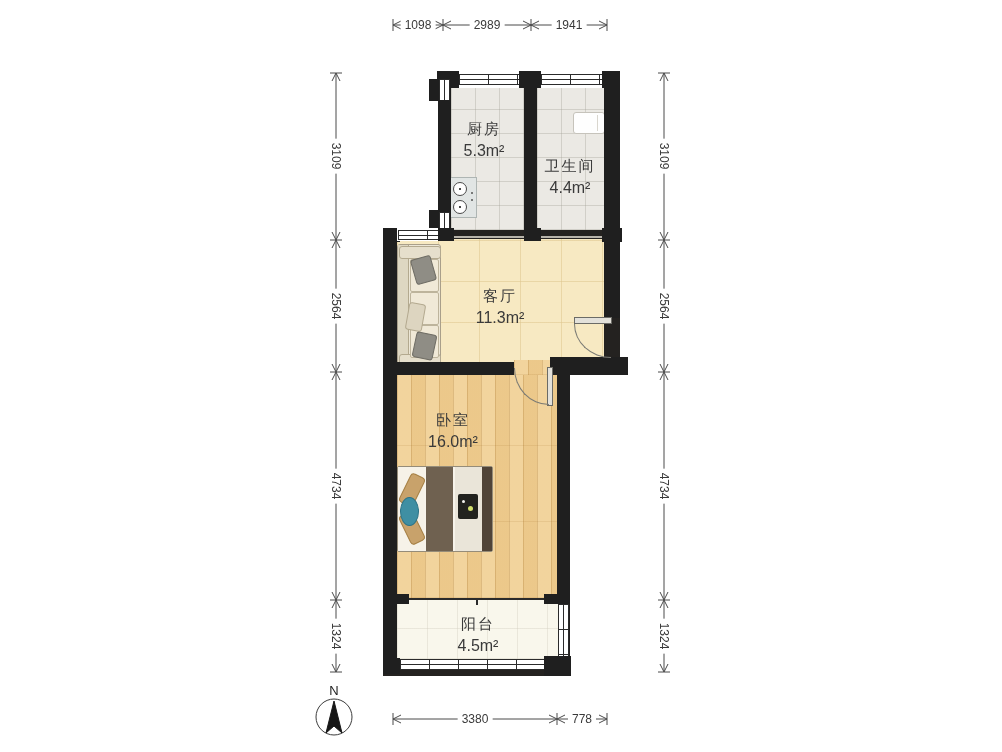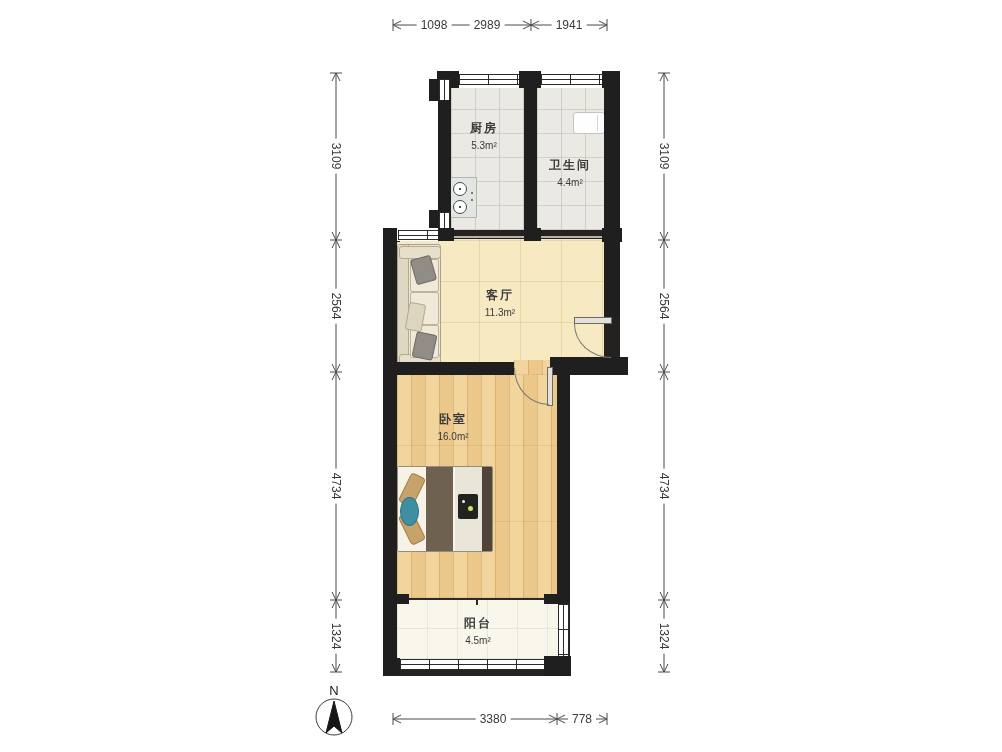--- a/index.html
+++ b/index.html
@@ -27,22 +27,22 @@
     background-size:100% 100%,100% 1px;background-position:0 0,0 center;background-repeat:repeat,no-repeat;}
   .win-v{position:absolute;background-color:#fff;border-left:1.5px solid #2b2b2b;border-right:1.5px solid #2b2b2b;
     background-image:repeating-linear-gradient(to bottom,#2b2b2b 0 1px,transparent 1px 25px),
                      linear-gradient(#2b2b2b,#2b2b2b);
     background-size:100% 100%,1px 100%;background-position:0 0,center 0;background-repeat:repeat,no-repeat;}
   .door-arc{position:absolute;border-left:1.5px solid #7a7a74;border-bottom:1.5px solid #7a7a74;
     border-bottom-left-radius:100% 100%;}
   .door-leaf{position:absolute;background:#e3e1da;border:1px solid #6b6b66;box-sizing:border-box;}
   .threshold{position:absolute;height:2px;background:#b7b3aa;}
   .room-label{position:absolute;transform:translateX(-50%);text-align:center;color:#3a3a3a;}
-  .room-name{font-size:12px;font-weight:700;letter-spacing:2px;white-space:nowrap;}
-  .room-area{font-size:10px;font-weight:500;margin-top:3px;white-space:nowrap;}
+  .room-name{font-size:15px;font-weight:400;letter-spacing:2px;white-space:nowrap;}
+  .room-area{font-size:16px;font-weight:500;margin-top:3px;white-space:nowrap;}
   .dim-label{position:absolute;transform:translate(-50%,-50%);background:#fff;padding:0 4px;
     font-size:12px;color:#3a3a3a;white-space:nowrap;}
   .dim-label.vert{transform:translate(-50%,-50%) rotate(90deg);}
   .compass-n{position:absolute;font-size:13px;color:#222;transform:translateX(-50%);}
   .shadow-shape{position:absolute;inset:0;background:#242220;
     clip-path:polygon(438px 71px,620px 71px,620px 357px,628px 357px,628px 375px,570px 375px,570px 676px,383px 676px,383px 228px,438px 228px);
     filter:drop-shadow(5px 6px 6px rgba(70,62,50,.40));}
 </style>
 </head>
 <body>
@@ -195,32 +195,32 @@
       <path d="M401,715 L393,719 L401,723 M549,715 L557,719 L549,723"></path>
       <path d="M565,715 L557,719 L565,723 M599,715 L607,719 L599,723"></path>
     </g>
 
     <g>
       <circle cx="334" cy="717" r="18" fill="#ffffff" stroke="#3c3c3c" stroke-width="1"></circle>
       <polygon points="334,701 342,733 334,726 326,733" fill="#161616" stroke="#161616" stroke-width="1"></polygon>
     </g>
   </svg>
 
-  <div class="dim-label" style="left:434px;top:25px;">1098</div>
+  <div class="dim-label" style="left:418px;top:25px;">1098</div>
   <div class="dim-label" style="left:487px;top:25px;">2989</div>
   <div class="dim-label" style="left:569px;top:25px;">1941</div>
 
   <div class="dim-label vert" style="left:336px;top:156px;">3109</div>
   <div class="dim-label vert" style="left:336px;top:306px;">2564</div>
   <div class="dim-label vert" style="left:336px;top:486px;">4734</div>
   <div class="dim-label vert" style="left:336px;top:636px;">1324</div>
 
   <div class="dim-label vert" style="left:664px;top:156px;">3109</div>
   <div class="dim-label vert" style="left:664px;top:306px;">2564</div>
   <div class="dim-label vert" style="left:664px;top:486px;">4734</div>
   <div class="dim-label vert" style="left:664px;top:636px;">1324</div>
 
-  <div class="dim-label" style="left:493px;top:719px;">3380</div>
+  <div class="dim-label" style="left:475px;top:719px;">3380</div>
   <div class="dim-label" style="left:582px;top:719px;">778</div>
 
   <div class="compass-n" style="left:334px;top:683px;">N</div>
 
 </div>
 
 </body></html>

